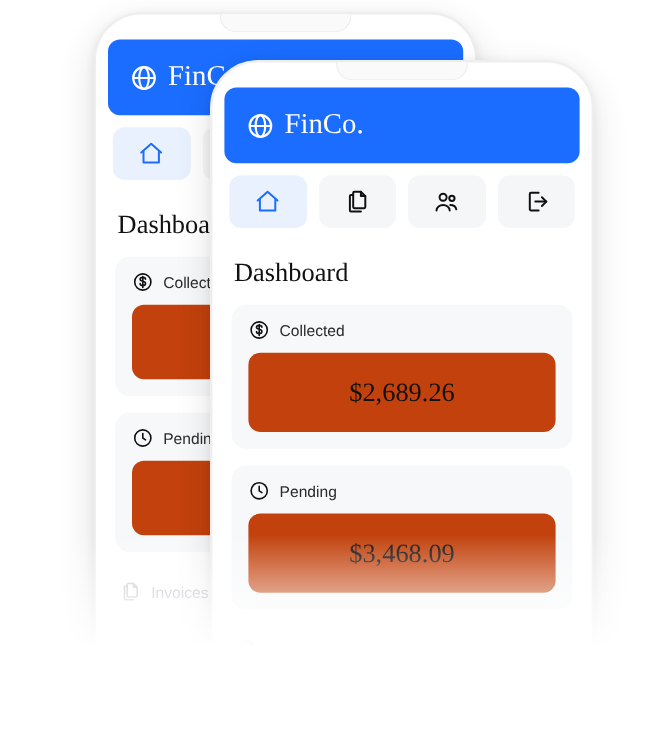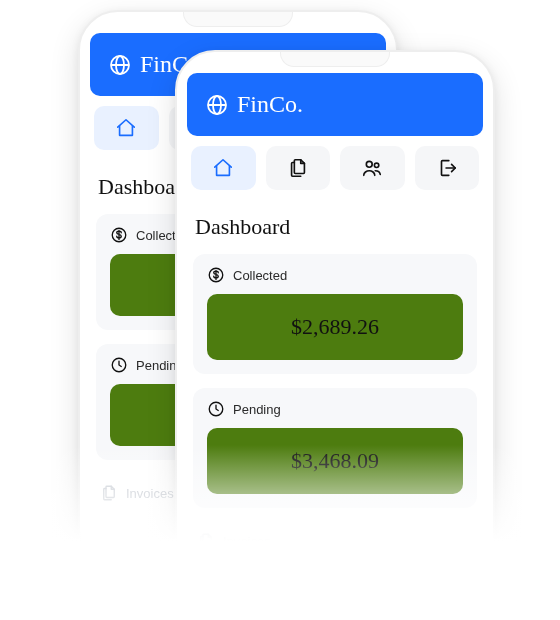--- a/index.html
+++ b/index.html
@@ -111,21 +111,21 @@
     display: flex;
     align-items: center;
     gap: 8px;
     color: #2a2a2a;
     font-size: 13px;
     font-family: -apple-system, BlinkMacSystemFont, "Segoe UI", Arial, sans-serif;
     margin-bottom: 10px;
   }
   .card-header svg { display:block; }
   .card-value {
-    background: #4d7c0f;
+    background: #c2410c;
     border-radius: 10px;
     text-align: center;
     padding: 20px 0;
     font-size: 22px;
     color: #111111;
     font-family: Georgia, 'Times New Roman', serif;
   }
   .phone.back .card-value { min-height: 62px; }
   .muted-row {
     display: flex;

